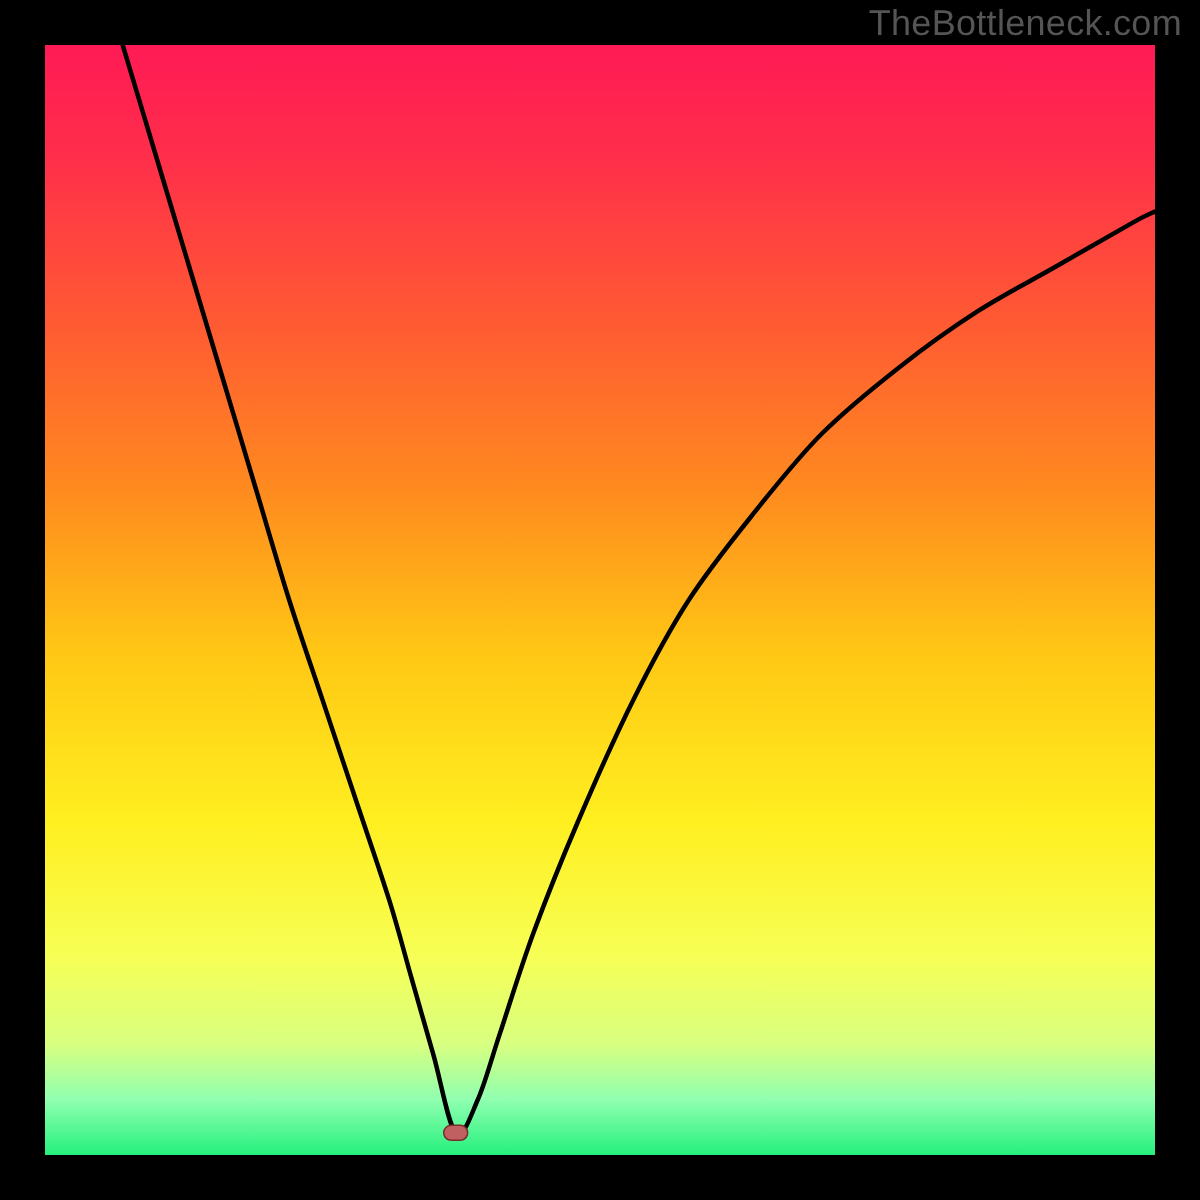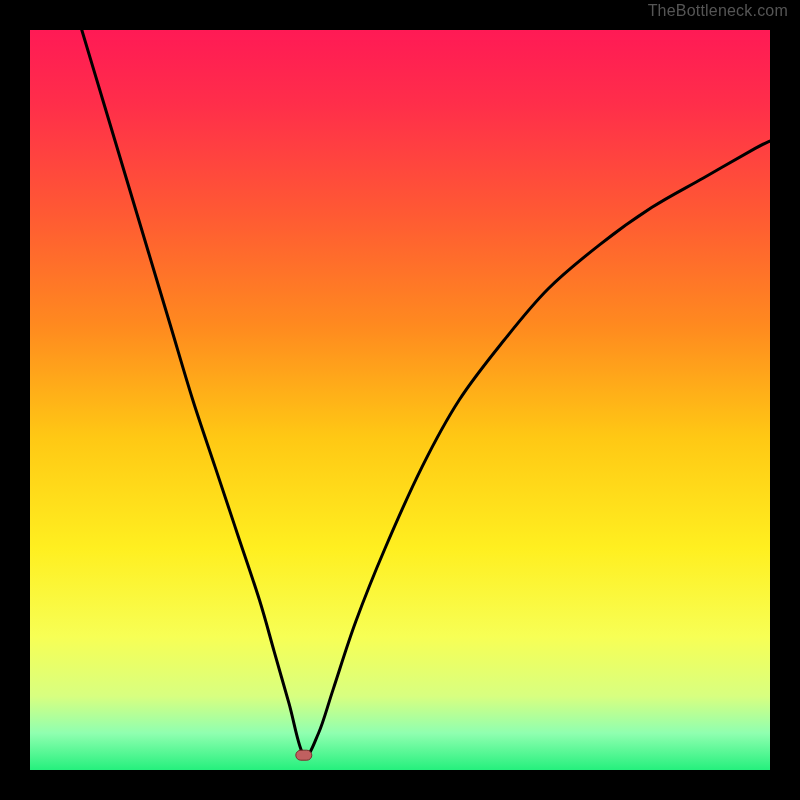--- a/index.html
+++ b/index.html
@@ -15,21 +15,21 @@
     position: relative;
     width: 800px;
     height: 800px;
     background: #000;
   }
   .watermark {
     position: absolute;
     top: 2px;
     right: 12px;
     color: #555;
-    font-size: 16px;
+    font-size: 24px;
     font-weight: 500;
     letter-spacing: 0.2px;
     user-select: none;
   }
   .plot-frame {
     position: absolute;
     left: 30px;
     top: 30px;
     width: 740px;
     height: 740px;

